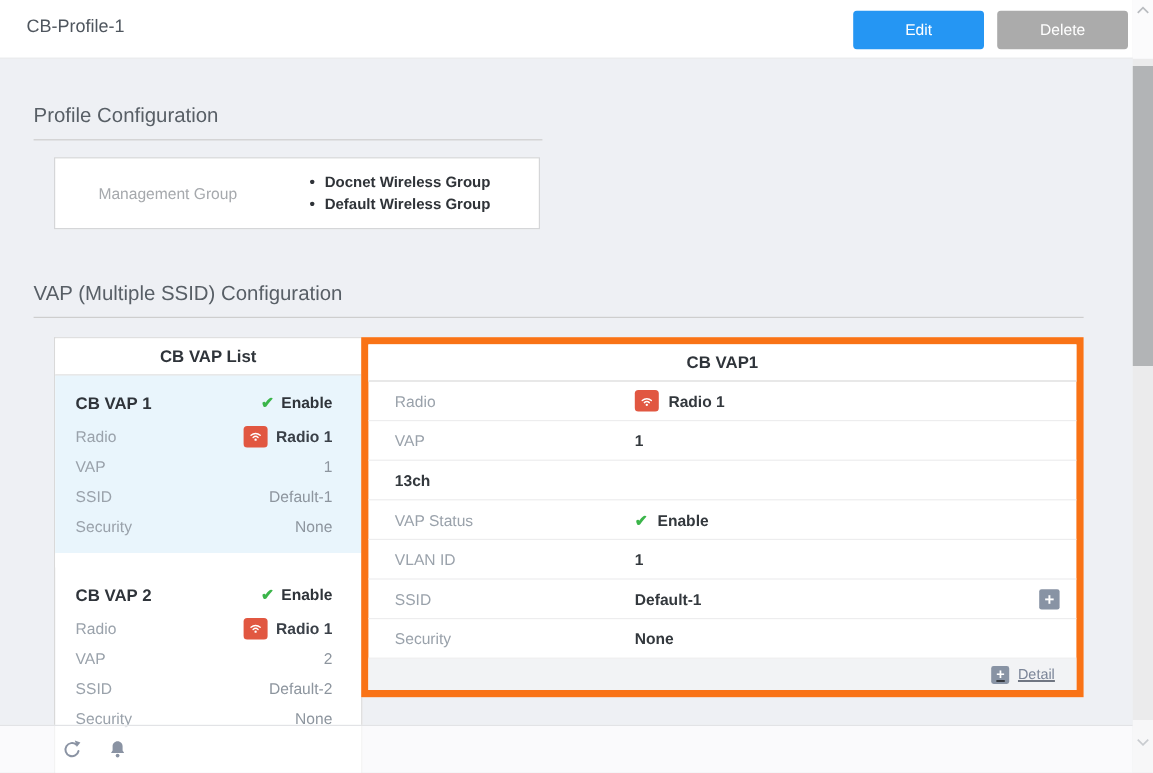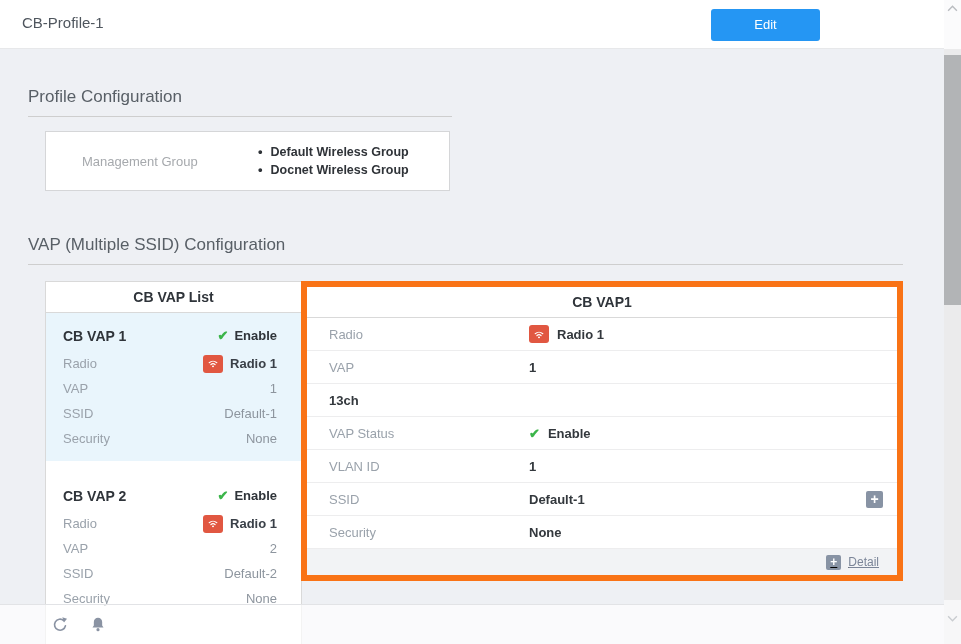--- a/index.html
+++ b/index.html
@@ -93,30 +93,31 @@
   .sb-arrow { position:absolute; left:3px; width:11px; height:7px; cursor:pointer; }
   .sb-arrow.up { top:5px; }
   .sb-arrow.down { top:615px; }
 </style>
 </head>
 <body>
 
 <div class="topbar">
   <div class="page-title">CB-Profile-1</div>
   <button class="btn btn-edit">Edit</button>
+  <button class="btn btn-delete">Delete</button>
 </div>
 
 <div class="section-title" style="top:87px;">Profile Configuration</div>
 <div class="section-rule" style="top:116px; width:424px;"></div>
 
 <div class="mbox">
   <div class="mbox-label">Management Group</div>
   <ul class="mbox-list">
+    <li>Docnet Wireless Group</li>
     <li>Default Wireless Group</li>
-    <li>Docnet Wireless Group</li>
   </ul>
 </div>
 
 <div class="section-title" style="top:235px;">VAP (Multiple SSID) Configuration</div>
 <div class="section-rule" style="top:264px; width:875px;"></div>
 
 <div class="vap-list-table">
   <div class="tbl-header">CB VAP List</div>
 
   <div class="vap-card selected">

